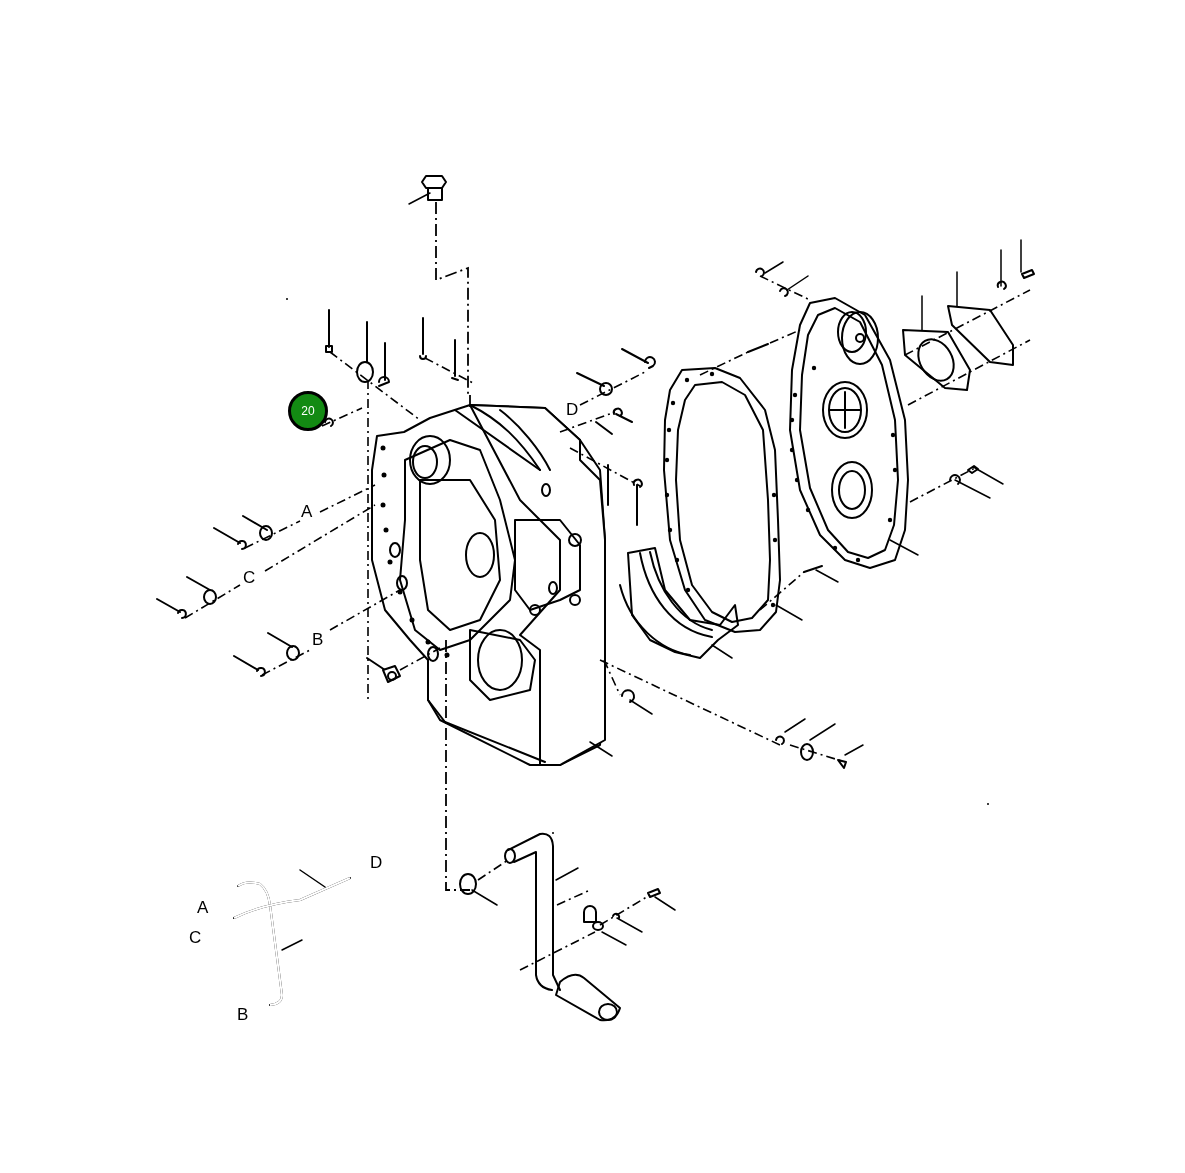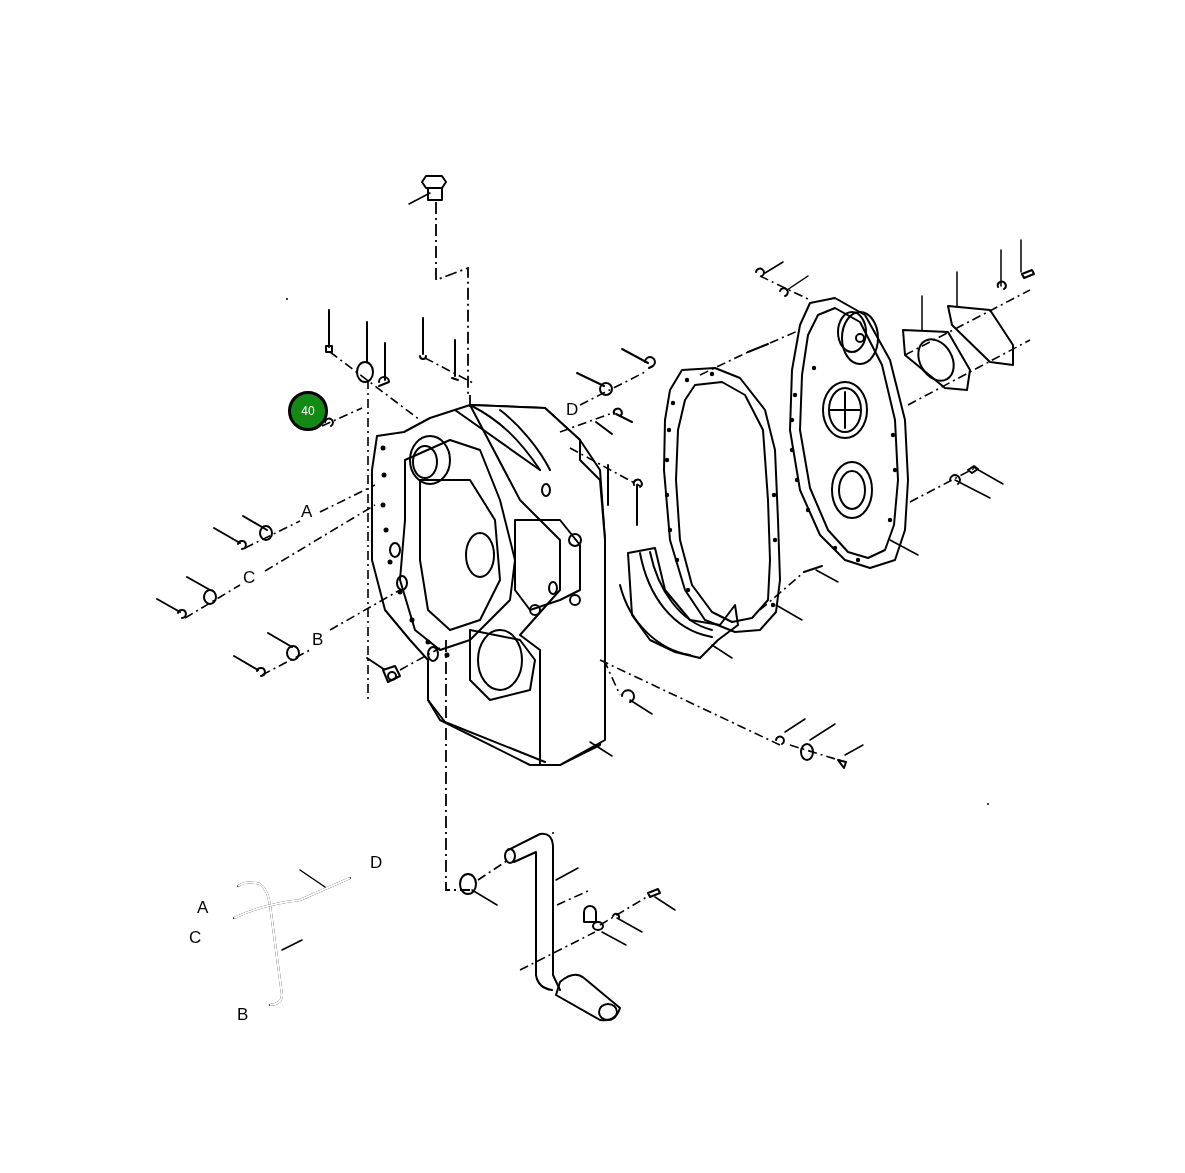--- a/index.html
+++ b/index.html
@@ -281,15 +281,15 @@
 <span class="lbl" style="left:301px;top:503px;">A</span>
 <span class="lbl" style="left:243px;top:569px;">C</span>
 <span class="lbl" style="left:312px;top:631px;">B</span>
 <span class="lbl" style="left:566px;top:401px;">D</span>
 <span class="lbl" style="left:197px;top:899px;">A</span>
 <span class="lbl" style="left:189px;top:929px;">C</span>
 <span class="lbl" style="left:237px;top:1006px;">B</span>
 <span class="lbl" style="left:370px;top:854px;">D</span>
 
 <div class="callout" style="background:#138a13;">
-  <span>40</span>
+  <span>20</span>
 </div>
 </div>
 
 </body></html>

